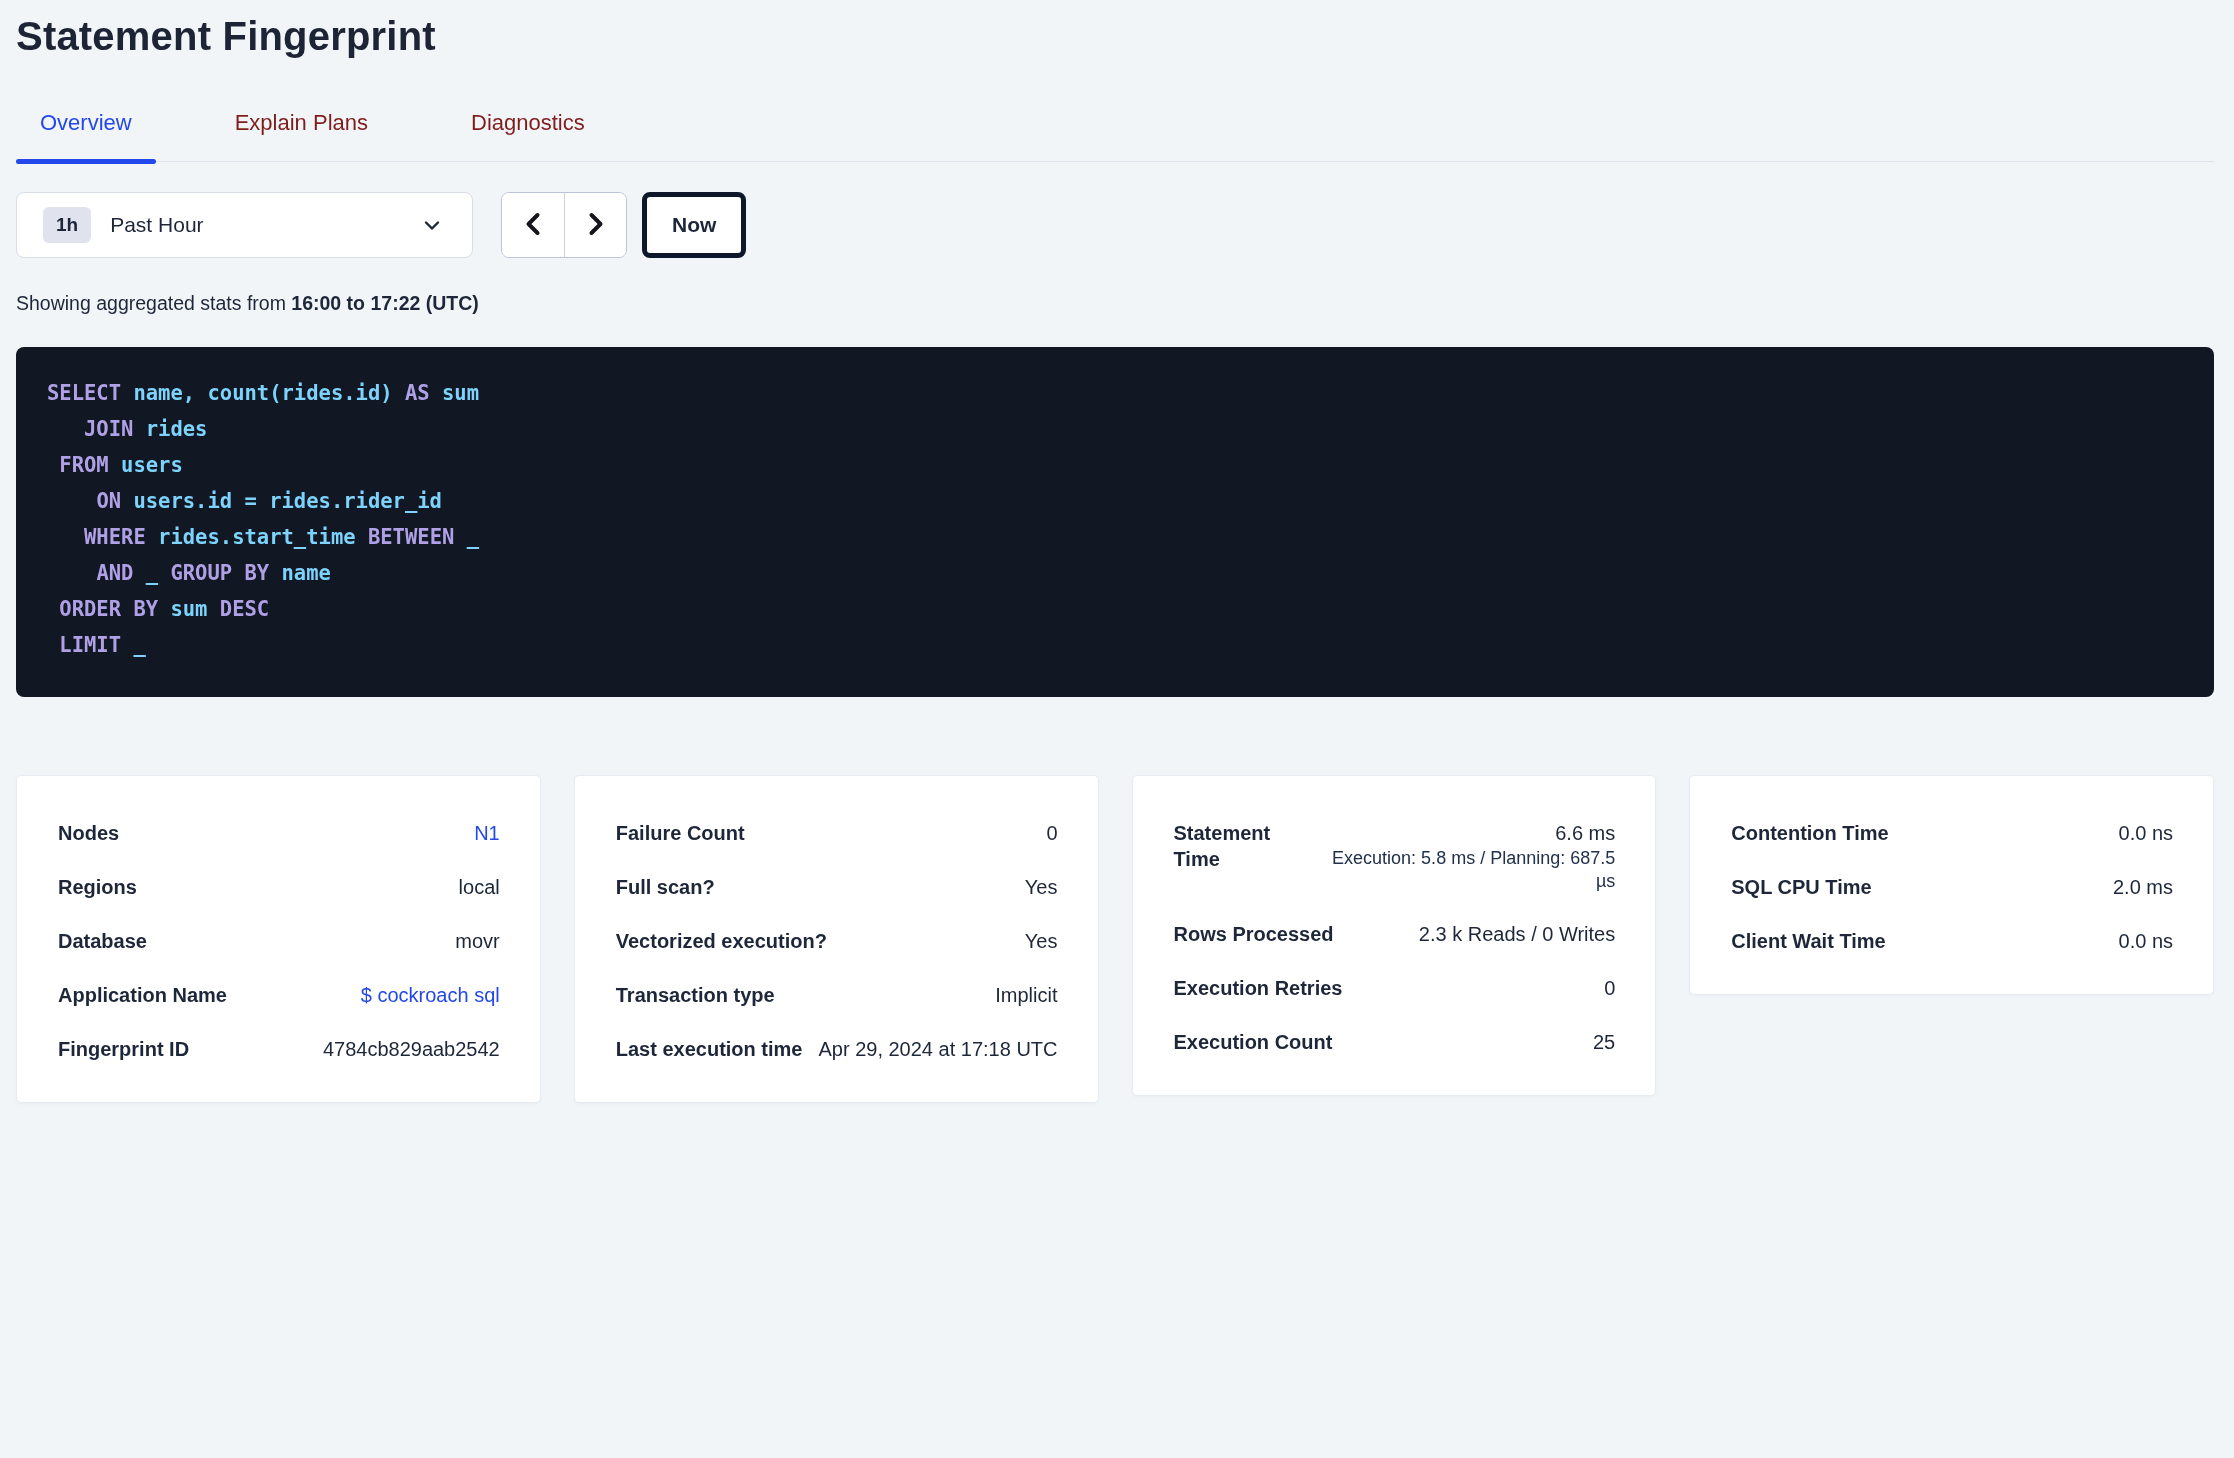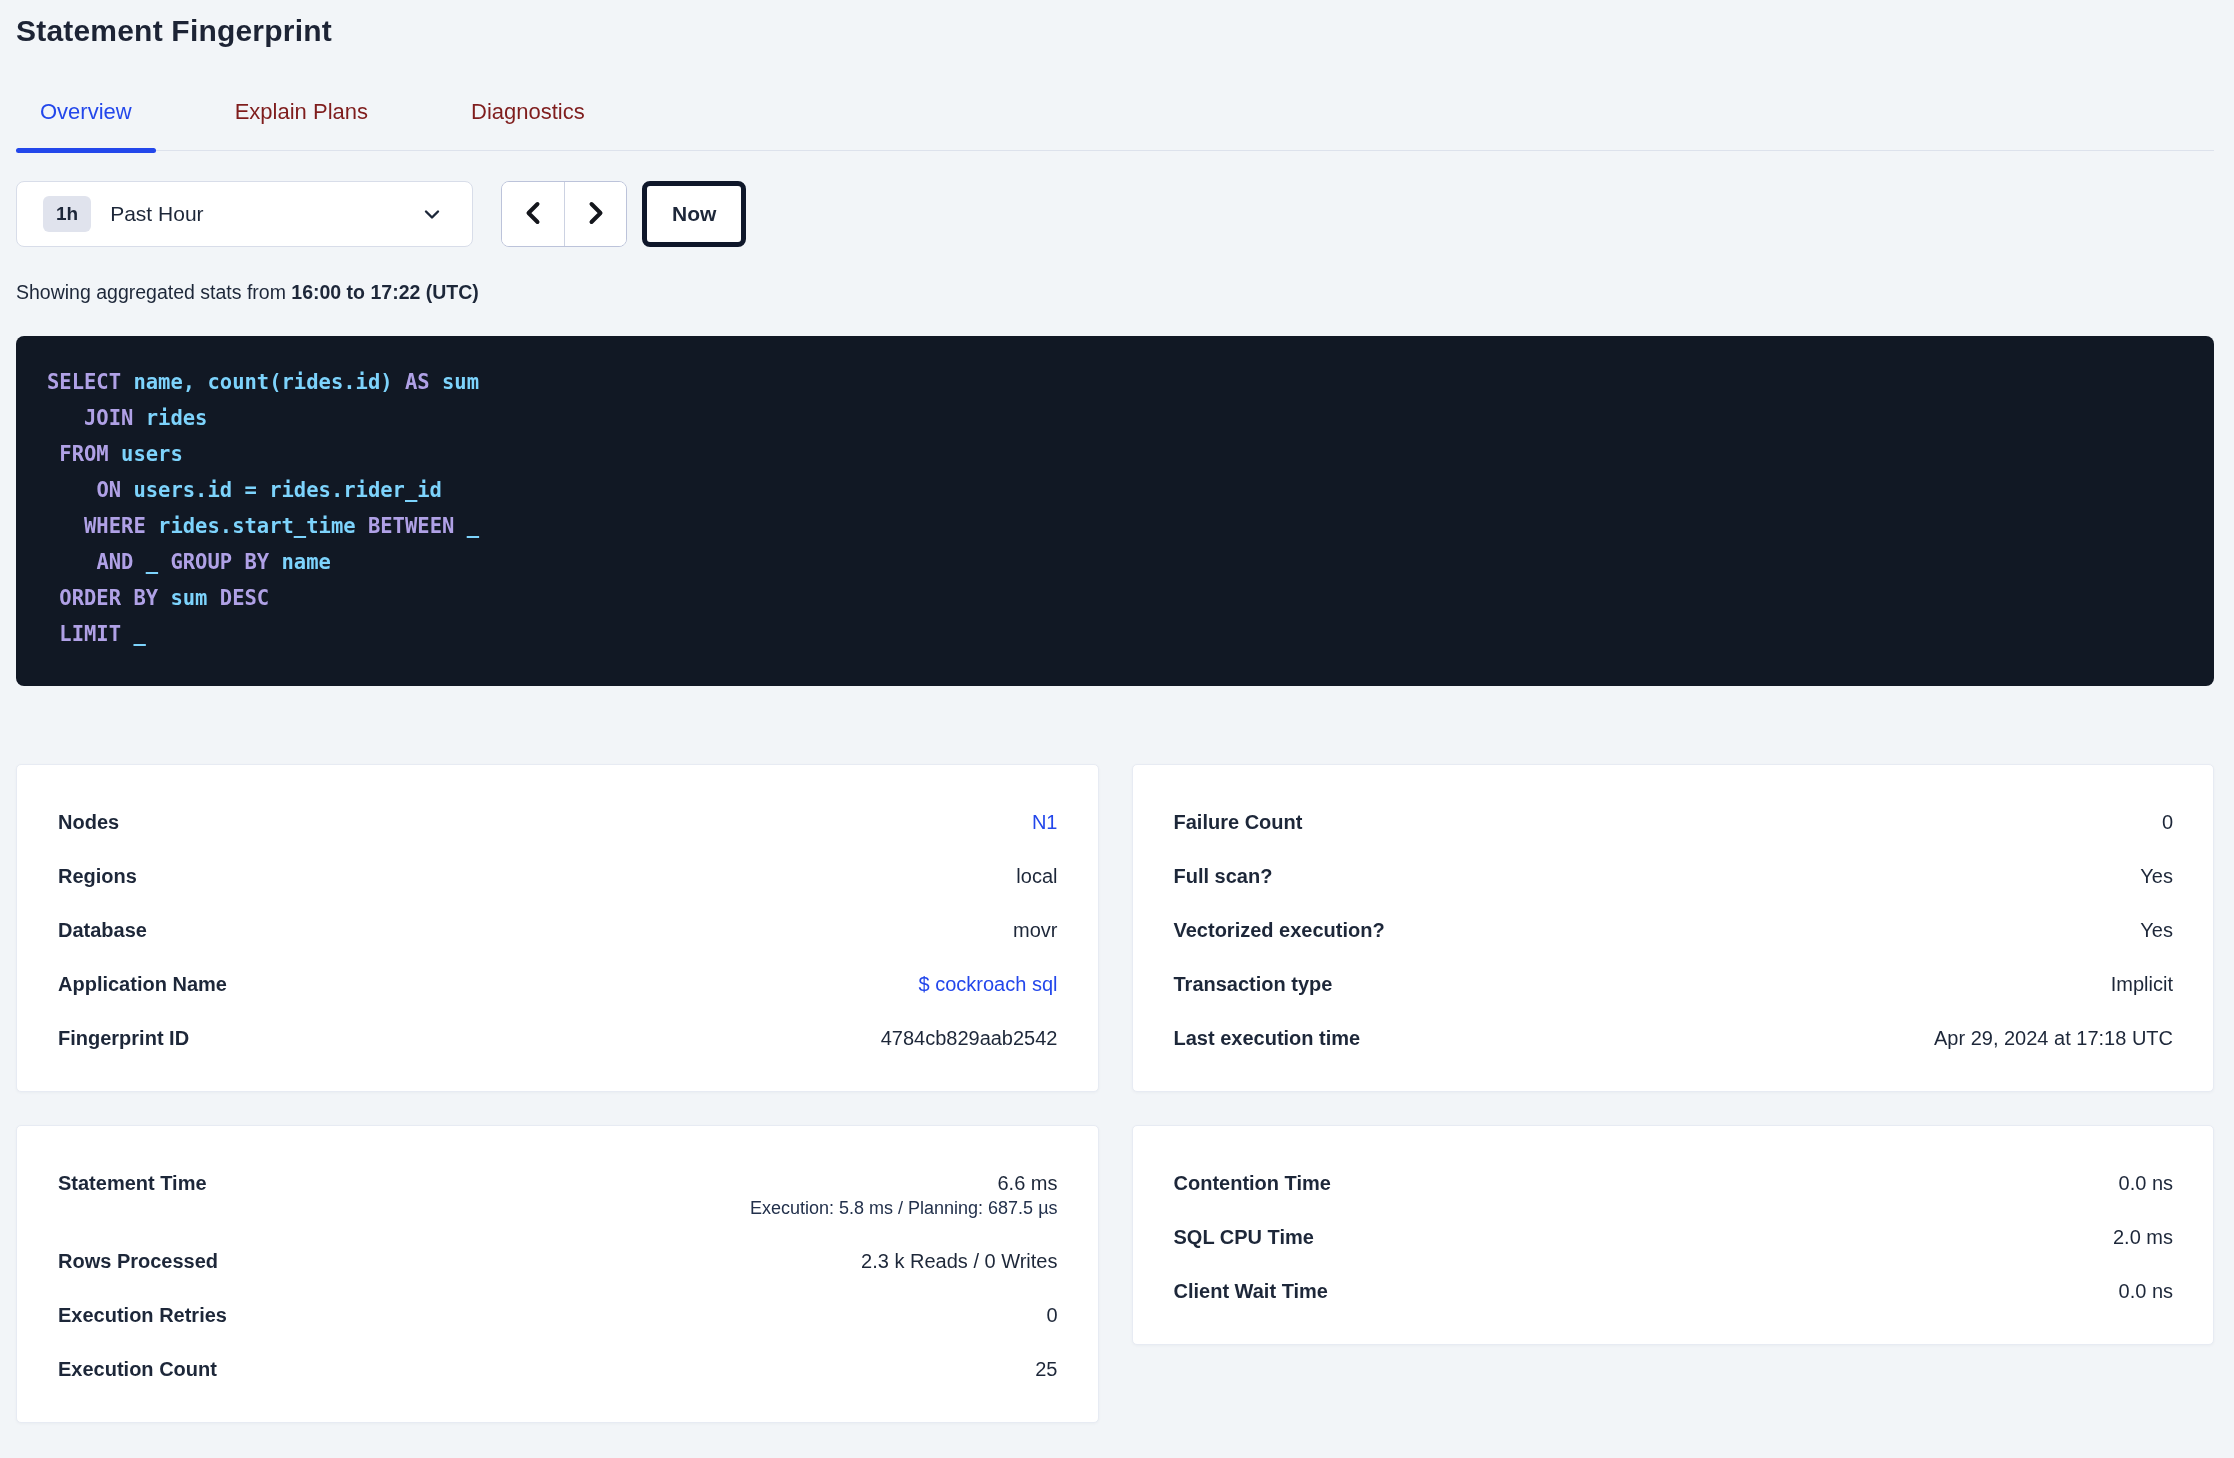--- a/index.html
+++ b/index.html
@@ -8,21 +8,21 @@
     background: #f2f5f8;
     font-family: "Liberation Sans", sans-serif;
     color: #1d2739;
     overflow: hidden;
   }
   .container { padding: 14px 18px 0 16px; }
   .content { width: 2198px; }
 
   
   .page-title {
-    font-size: 30px;
+    font-size: 40px;
     font-weight: 700;
     color: #1d2435;
     letter-spacing: 0.2px;
   }
 
   
   .tabs {
     display: flex;
     margin-top: 50px;
     border-bottom: 1px solid #dde2ec;
@@ -119,21 +119,21 @@
   }
   .sql-line { white-space: pre; line-height: 36px; }
   .sql-line .kw { color: #b0a1e6; }
   .sql-line .id { color: #7dd3fc; }
 
   
   .cards-grid {
     margin-top: 78px;
     width: 2198px;
     display: grid;
-    grid-template-columns: 1fr 1fr;
+    grid-template-columns: 1fr 1fr 1fr 1fr;
     column-gap: 37px;
     row-gap: 48px;
     align-items: start;
     gap: 33px;
   }
   .card {
     background: #fff;
     border: 1px solid #e7ebf3;
     border-radius: 5px;
     box-shadow: 0 1px 3px rgba(25, 40, 70, 0.04);

